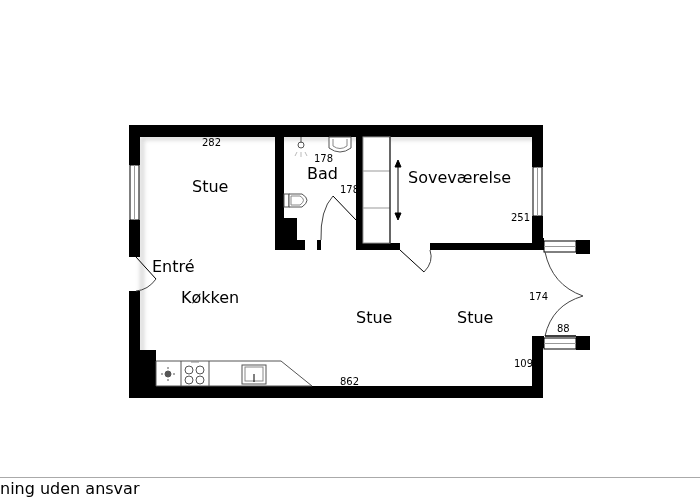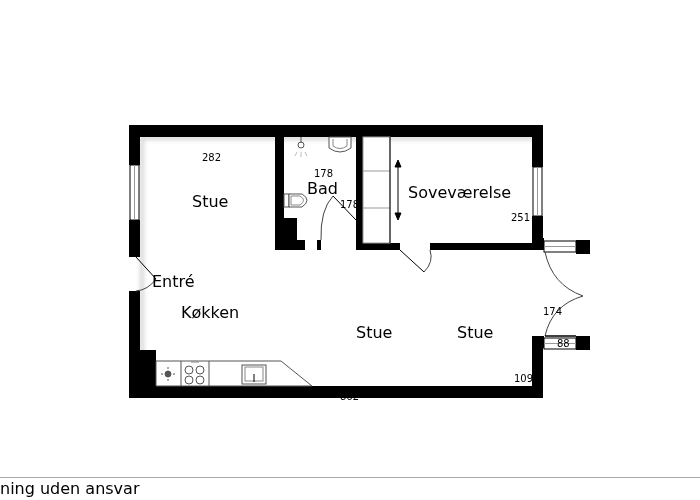--- a/index.html
+++ b/index.html
@@ -1,18 +1,18 @@
 <!DOCTYPE html>
 <html><head>
   <meta charset="utf-8">
   <style>
     html, body { margin:0; padding:0; background:#ffffff; }
     body { width:700px; height:500px; position:relative; overflow:hidden; font-family:"Liberation Sans", sans-serif; }
     .plan { position:absolute; left:0; top:0; width:700px; height:500px; }
-    .lbl { position:absolute; color:#000; white-space:nowrap; font-family:"DejaVu Sans", sans-serif;margin-top:15px; }
+    .lbl { position:absolute; color:#000; white-space:nowrap; font-family:"DejaVu Sans", sans-serif; }
     .room { font-size:16px; }
     .dim { font-size:10px; }
     .footer-line { position:absolute; left:0; top:477px; width:700px; height:1px; background:#aaa; }
     .footer { position:absolute; left:0; top:479px; font-size:16px; font-family:"DejaVu Sans", sans-serif; color:#000; }
   </style>
 </head>
 <body>
 
 <svg class="plan" viewBox="0 0 700 500" xmlns="http://www.w3.org/2000/svg">
   <defs>
@@ -151,20 +151,20 @@
 <span class="lbl room" style="left:307px;top:164px;">Bad</span>
 <span class="lbl room" style="left:408px;top:168px;">Soveværelse</span>
 <span class="lbl room" style="left:152px;top:257px;">Entré</span>
 <span class="lbl room" style="left:181px;top:288px;">Køkken</span>
 <span class="lbl room" style="left:356px;top:308px;">Stue</span>
 <span class="lbl room" style="left:457px;top:308px;">Stue</span>
 
 <span class="lbl dim" style="left:202px;top:137px;">282</span>
 <span class="lbl dim" style="left:314px;top:153px;">178</span>
 <span class="lbl dim" style="left:340px;top:184px;">178</span>
-<span class="lbl dim" style="left:511px;top:197px;text-align:right;">251</span>
-<span class="lbl dim" style="left:543px;top:291px;">174</span>
+<span class="lbl dim" style="left:511px;top:212px;text-align:right;">251</span>
+<span class="lbl dim" style="left:529px;top:291px;">174</span>
 <span class="lbl dim" style="left:557px;top:323px;">88</span>
 <span class="lbl dim" style="left:514px;top:358px;">109</span>
 <span class="lbl dim" style="left:340px;top:376px;">862</span>
 
 <div class="footer-line"></div>
 <div class="footer">ning uden ansvar</div>
 
 </body></html>

